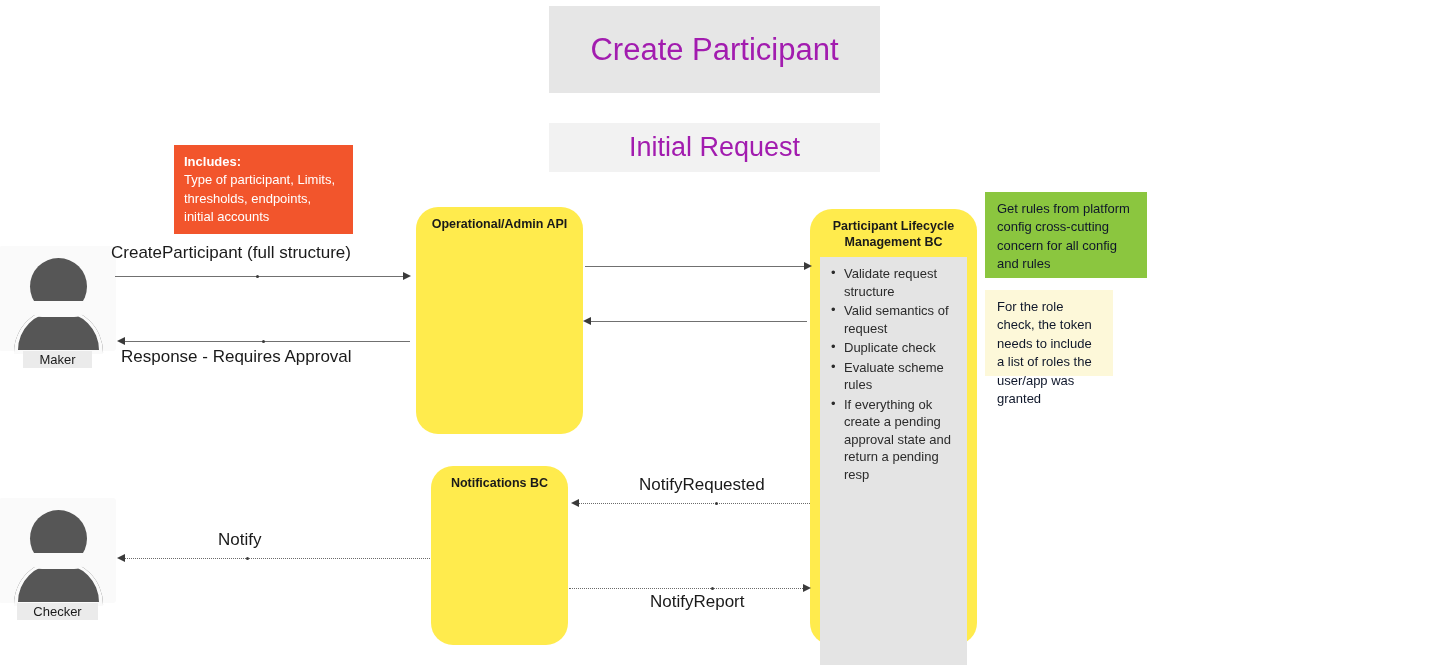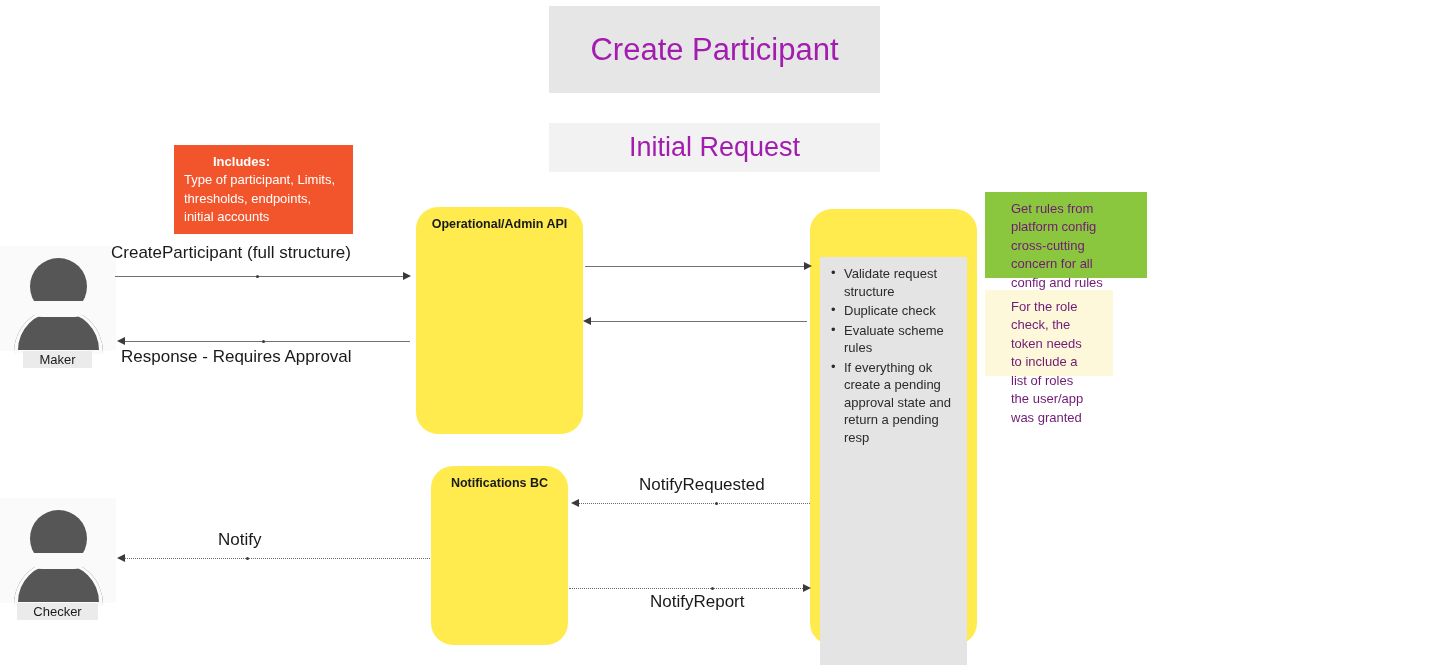--- a/index.html
+++ b/index.html
@@ -153,22 +153,22 @@
     left: -13px;
     top: -1px;
     font-size: 13px;
     color: #2b2b2b;
   }
 
   
   .side-note {
     font-size: 13px;
     line-height: 1.42;
-    padding: 8px 26px;
-    color: #701a75;
+    padding: 8px 12px;
+    color: #0f172a;
     box-sizing: border-box;
   }
   #note-green {
     left: 985px; top: 192px; width: 162px; height: 86px;
     background: #8bc63f;
   }
   #note-yellow {
     left: 985px; top: 290px; width: 128px; height: 86px;
     background: #fdf8d9;
   }
@@ -179,21 +179,20 @@
     background: #f2552c;
     color: #ffffff;
     font-size: 13px;
     line-height: 1.42;
     padding: 8px 10px;
     box-sizing: border-box;
   }
   #note-includes .note-head {
     font-weight: bold;
     display: block;
-    margin-left: 29px;
   }
 
   
   .arrow-line {
     position: absolute;
     height: 0;
     border-top: 1.3px solid #707070;
   }
   .arrow-line.dotted {
     border-top: 1.3px dotted #6a6a6a;
@@ -259,24 +258,29 @@
 
   <div class="abs lifeline" id="box-api">
     <div class="lifeline-title">Operational/Admin API</div>
   </div>
 
   <div class="abs lifeline" id="box-notifications">
     <div class="lifeline-title">Notifications BC</div>
   </div>
 
   <div class="abs lifeline" id="box-plm">
+    <div class="lifeline-title">
+      <span>Participant Lifecycle</span><br>
+      <span>Management BC</span>
+    </div>
 
     <div class="inner-note" id="plm-bullets">
       <ul>
         <li>Validate request structure</li>
+        <li>Valid semantics of request</li>
         <li>Duplicate check</li>
         <li>Evaluate scheme rules</li>
         <li>If everything ok create a pending approval state and return a pending resp</li>
       </ul>
     </div>
 
   </div>
 
   <div class="abs side-note" id="note-green">Get rules from platform config cross-cutting concern for all config and rules</div>
 

